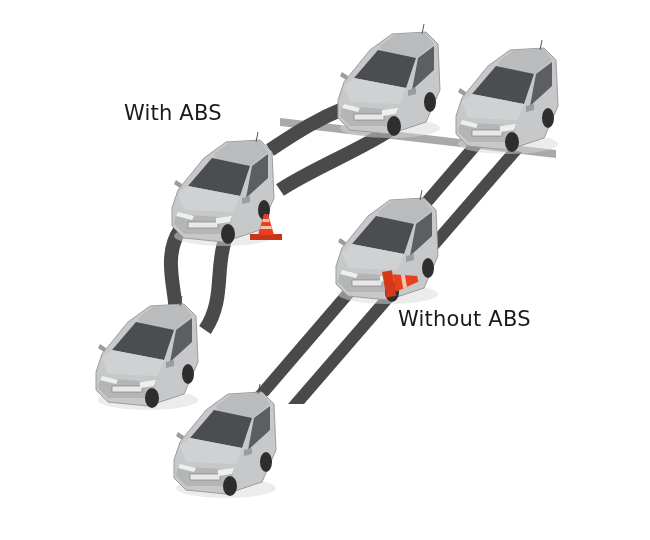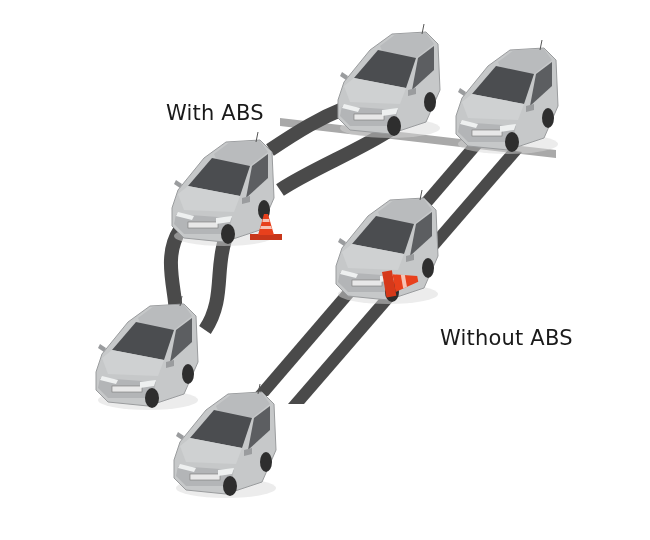--- a/index.html
+++ b/index.html
@@ -1,18 +1,18 @@
 <!DOCTYPE html>
 <html><head>
 <meta charset="utf-8">
 <style>
   html, body { margin:0; padding:0; background:#ffffff; }
   #stage { position:relative; width:650px; height:540px; overflow:hidden; background:#ffffff; }
   svg { position:absolute; left:0; top:0; }
-  .label { position:absolute; font-family:"DejaVu Sans", sans-serif; font-size:21px; color:#1a1a1a; white-space:nowrap; letter-spacing:0.2px;margin-left:42px; }
+  .label { position:absolute; font-family:"DejaVu Sans", sans-serif; font-size:21px; color:#1a1a1a; white-space:nowrap; letter-spacing:0.2px; }
 </style>
 </head>
 <body>
 
 <div id="stage">
   <svg width="650" height="540" viewBox="0 0 650 540">
     <defs>
       <g id="car">
 
         <ellipse cx="60" cy="98" rx="50" ry="10" fill="#d9d9d9" opacity="0.5"></ellipse>
@@ -71,14 +71,14 @@
 
     <use href="#cone" x="250" y="214"></use>
     <g transform="translate(382,272) rotate(-10)">
       <path d="M0,0 L10,0 L10,26 L0,26 Z" fill="#d6391a"></path>
       <path d="M10,4 L34,10 L34,16 L10,22 Z" fill="#e8401c"></path>
       <path d="M18,6 L22,7 L22,19 L18,20 Z" fill="#f6c2b4"></path>
     </g>
   </svg>
 
   <div class="label" style="left:124px; top:101px;">With ABS</div>
-  <div class="label" style="left:398px; top:326px;text-align:right;">Without ABS</div>
+  <div class="label" style="left:398px; top:307px;text-align:right;">Without ABS</div>
 </div>
 
 </body></html>

